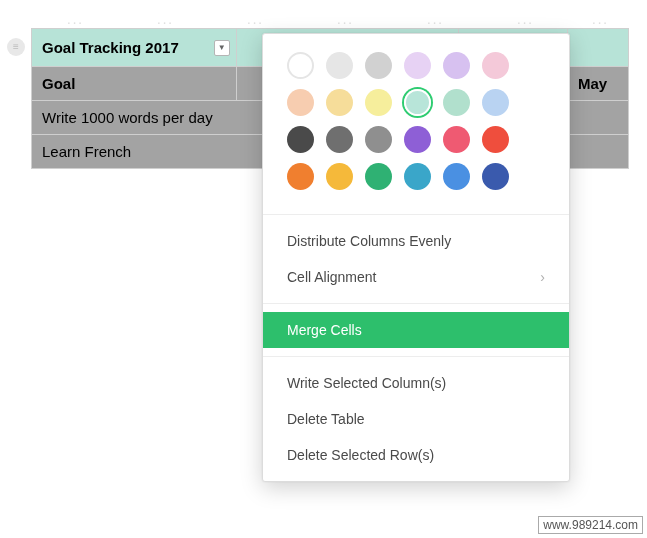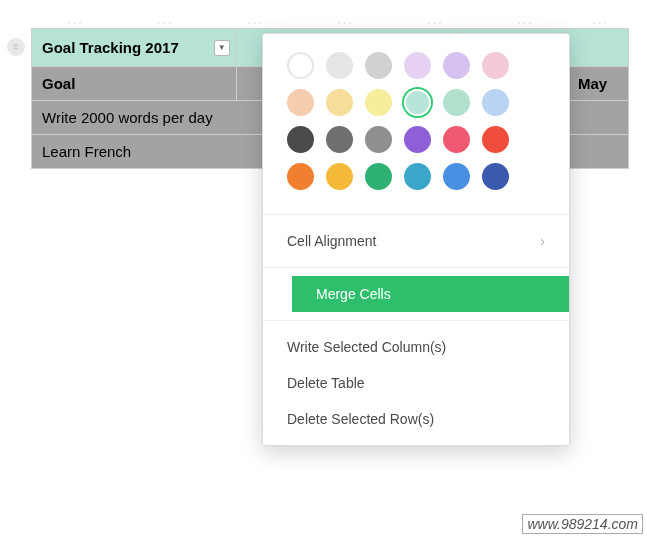--- a/index.html
+++ b/index.html
@@ -141,33 +141,31 @@
       align-items: center;
       justify-content: space-between;
     }
     .menu-item .chev {
       color: #b0b0b0;
       font-size: 14px;
     }
     .menu-item.highlight {
       background: #2dbf6c;
       color: #fff;
-      margin-left: 29px;
     }
     
     .watermark {
       position: absolute;
       right: 4px;
       bottom: 4px;
-      font-size: 14px;
+      font-size: 12px;
       color: #555;
       border: 1px solid #aaa;
       padding: 1px 4px;
       background: #fff;
-      font-style: italic;
     }
   </style>
 </head>
 <body>
 
 <div class="col-handles">
   <div class="col-handle">···</div>
   <div class="col-handle">···</div>
   <div class="col-handle">···</div>
   <div class="col-handle">···</div>
@@ -191,21 +189,21 @@
     <td class="w3"></td>
     <td class="w4"></td>
   </tr>
   <tr class="subheader">
     <td class="w1">Goal</td>
     <td class="w2"></td>
     <td class="w3" style="text-align:right">r</td>
     <td class="w4">May</td>
   </tr>
   <tr>
-    <td class="w1" colspan="2">Write 2000 words per day</td>
+    <td class="w1" colspan="2">Write 1000 words per day</td>
     <td class="w3"></td>
     <td class="w4"></td>
   </tr>
   <tr>
     <td class="w1" colspan="2">Learn French</td>
     <td class="w3"></td>
     <td class="w4"></td>
   </tr>
 </tbody>
   </table>
@@ -240,20 +238,23 @@
         <div class="swatch" style="background: rgb(240, 127, 47);"></div>
         <div class="swatch" style="background: rgb(245, 185, 58);"></div>
         <div class="swatch" style="background: rgb(47, 177, 115);"></div>
         <div class="swatch" style="background: rgb(58, 166, 201);"></div>
         <div class="swatch" style="background: rgb(74, 144, 226);"></div>
         <div class="swatch" style="background: rgb(58, 90, 173);"></div>
       </div>
   </div>
   <div class="divider"></div>
   <div class="menu-item">
+    <span>Distribute Columns Evenly</span>
+  </div>
+  <div class="menu-item">
     <span>Cell Alignment</span>
     <span class="chev">›</span>
   </div>
   <div class="divider"></div>
   <div class="menu-item highlight">
     <span>Merge Cells</span>
   </div>
   <div class="divider"></div>
   <div class="menu-item">
     <span>Write Selected Column(s)</span>

